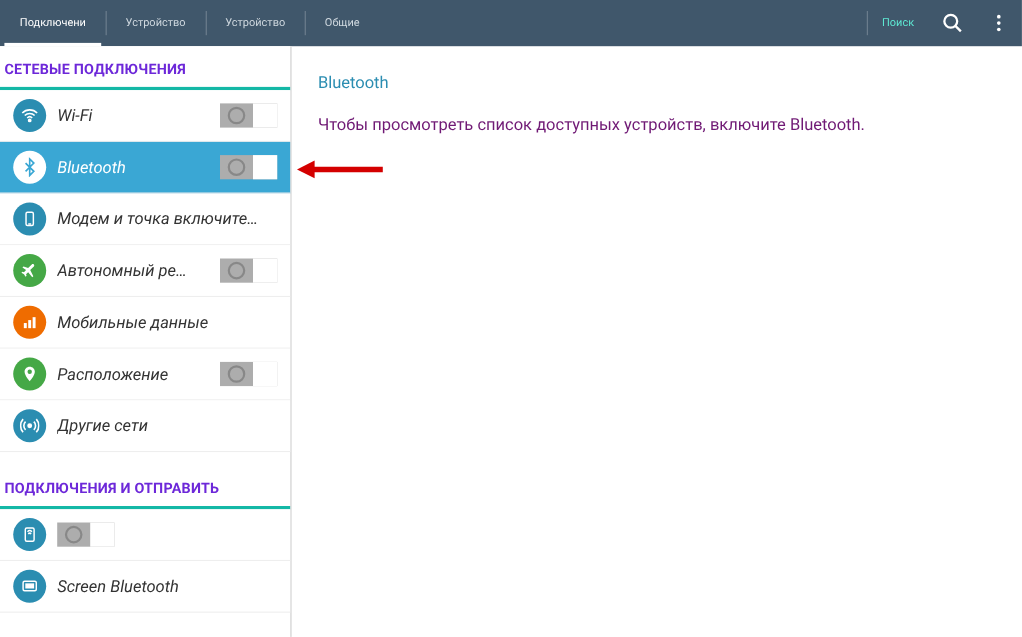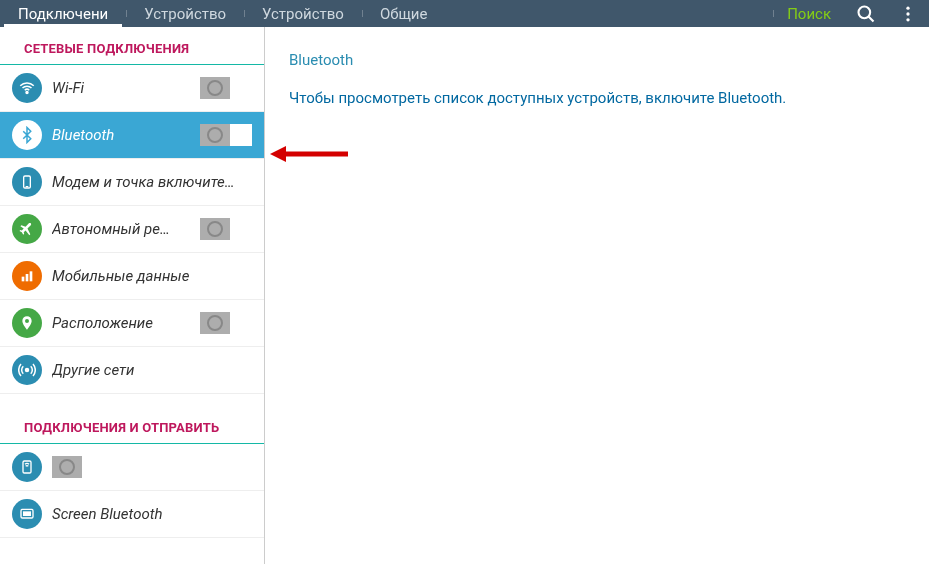--- a/index.html
+++ b/index.html
@@ -5,26 +5,26 @@
   * { box-sizing: border-box; margin: 0; padding: 0; }
   body {
     font-family: -apple-system, BlinkMacSystemFont, "Segoe UI", Roboto, Arial, sans-serif;
     width: 929px;
     height: 579px;
     overflow: hidden;
     background: #fff;
     color: #333;
   }
   .topbar {
-    height: 27px;
+    height: 42px;
     background: #40576b;
     display: flex;
     align-items: center;
     color: #d4dde4;
-    font-size: 15px;
+    font-size: 10px;
   }
   .topbar .tabs {
     display: flex;
     height: 100%;
     align-items: center;
   }
   .tab {
     padding: 0 18px;
     height: 100%;
     display: flex;
@@ -50,21 +50,21 @@
     top: 10px;
     bottom: 10px;
     width: 1px;
     background: rgba(255,255,255,0.25);
   }
   .topbar .spacer { flex: 1; }
   .top-right {
     display: flex;
     align-items: center;
     height: 100%;
-    color: #84cc16;
+    color: #5eead4;
   }
   .search-label {
     padding: 0 14px;
     position: relative;
     height: 100%;
     display: flex;
     align-items: center;
     cursor: pointer;
   }
   .search-label::before {
@@ -86,25 +86,25 @@
     display: flex;
     height: calc(100% - 42px);
   }
   .sidebar {
     width: 265px;
     border-right: 1px solid #ccc;
     background: #fff;
     overflow: hidden;
   }
   .section-header {
-    color: #be185d;
+    color: #6d28d9;
     font-size: 13px;
     font-weight: 700;
-    padding: 14px 24px 8px;
-    border-bottom: 1px solid #14b8a6;
+    padding: 14px 4px 8px;
+    border-bottom: 3px solid #14b8a6;
     letter-spacing: 0.2px;
   }
   .row {
     height: 47px;
     display: flex;
     align-items: center;
     padding: 0 12px;
     border-bottom: 1px solid #eee;
     cursor: pointer;
     background: #fff;
@@ -164,21 +164,21 @@
     flex: 1;
     padding: 24px 24px;
     position: relative;
   }
   .content-title {
     color: #2b8db1;
     font-size: 15px;
     margin-bottom: 20px;
   }
   .content-body {
-    color: #0369a1;
+    color: #701a75;
     font-size: 15px;
   }
   .arrow-annotation {
     position: absolute;
     left: 270px;
     top: 144px;
     pointer-events: none;
   }
   
   .c-blue { background:#2b8db1; }

